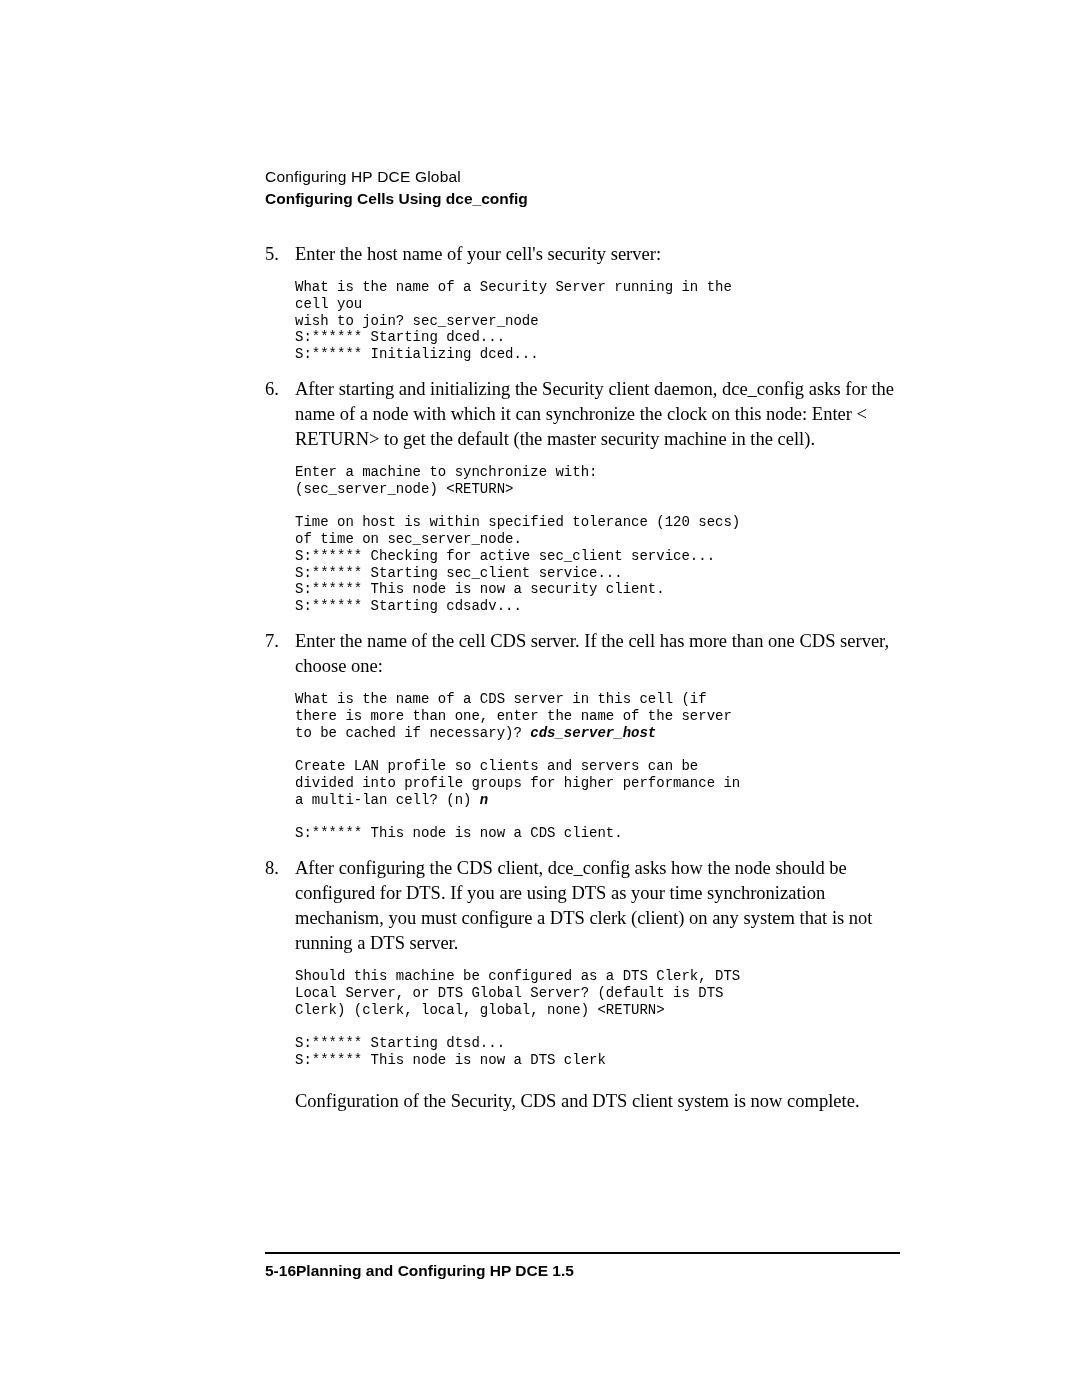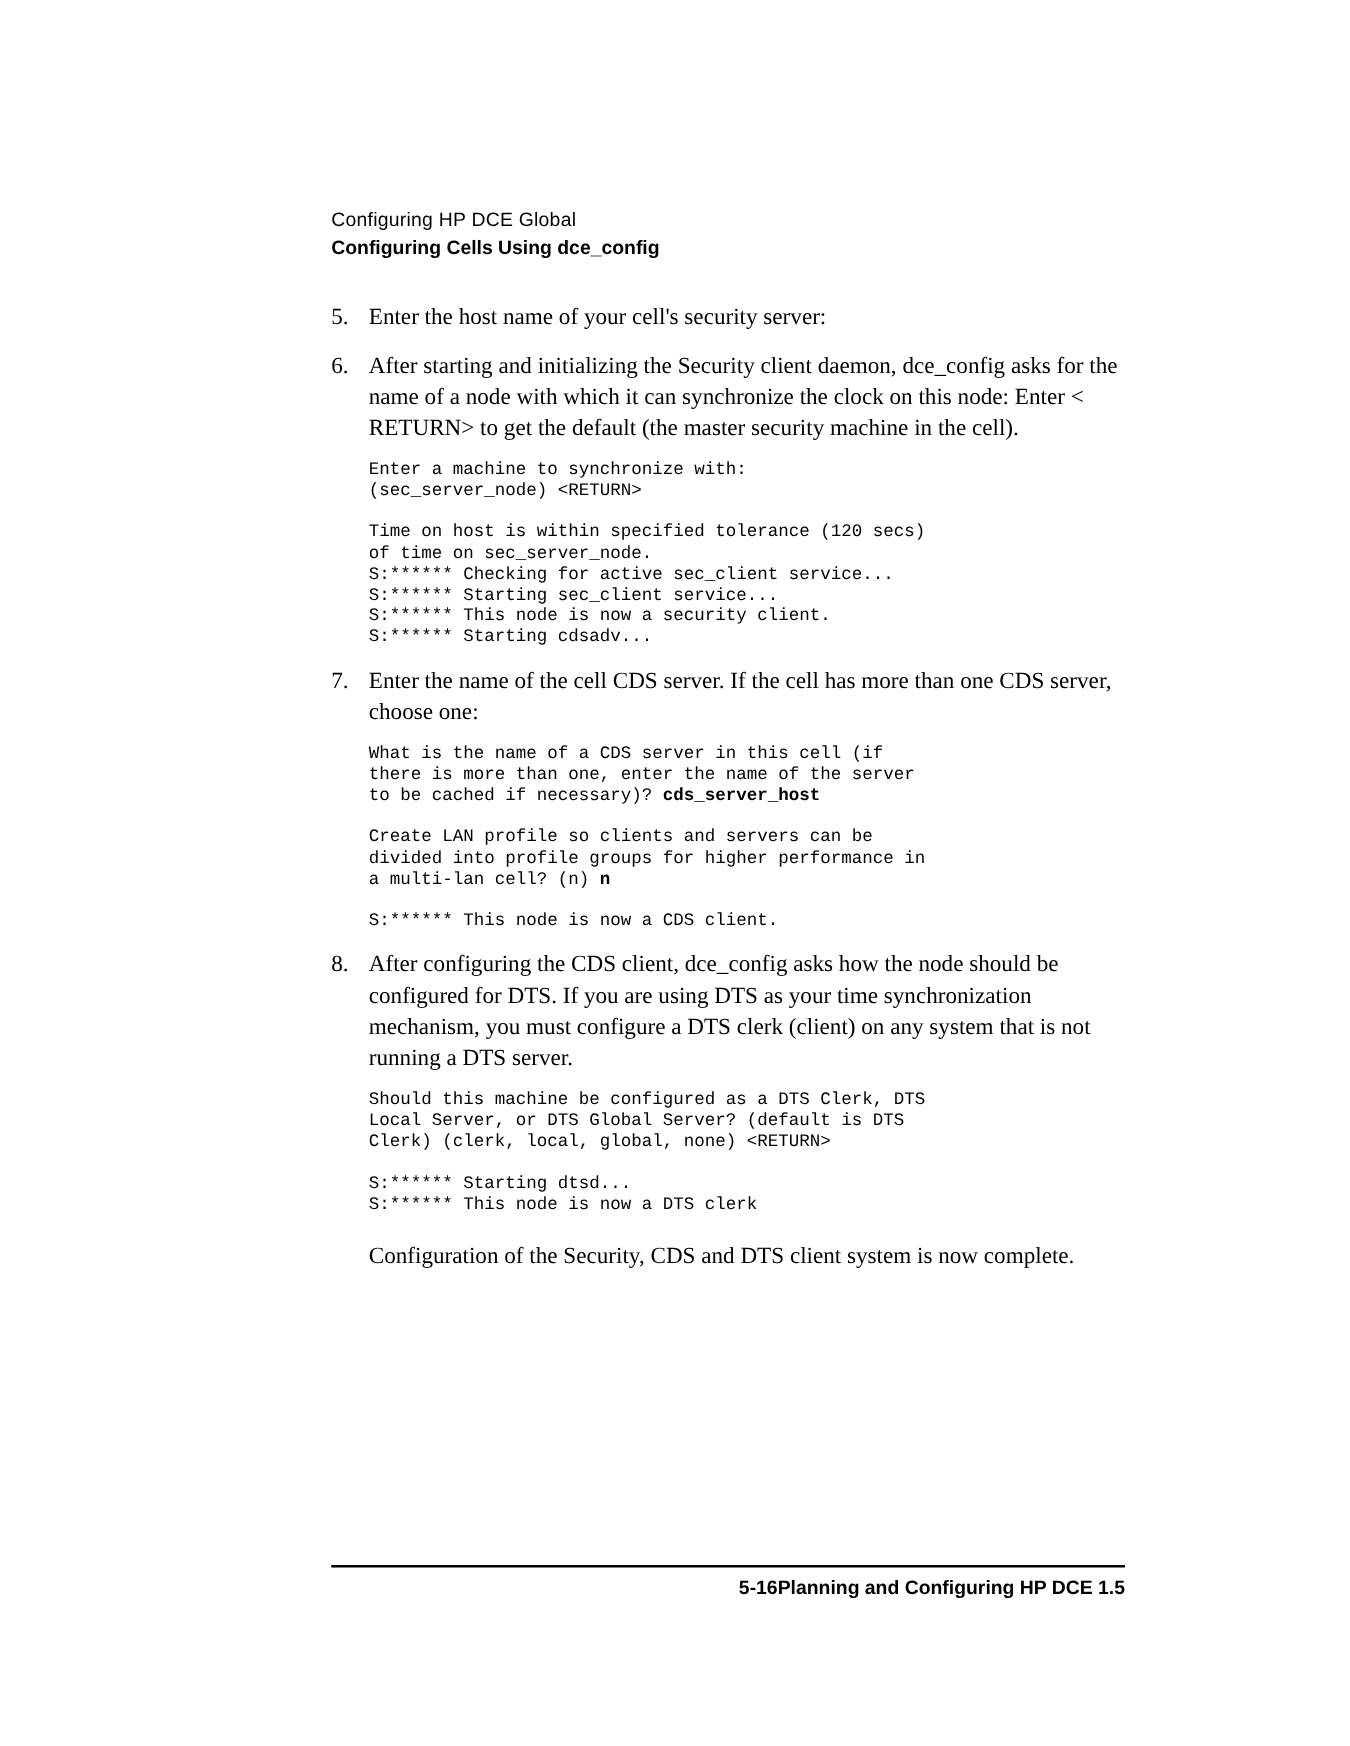--- a/index.html
+++ b/index.html
@@ -54,57 +54,62 @@
     font-family: "New Century Schoolbook", "Times New Roman", serif;
     text-align: right;
   }
   .code-block {
     font-family: "Courier New", Courier, monospace;
     font-size: 14px;
     white-space: pre;
     line-height: 1.2;
     margin: 12px 0 14px 0;
   }
-  .code-block .b { font-weight: 700; }
+  .code-block .b { font-weight: 700; font-style: italic; }
   .inline-bold { font-weight: 400; }
   .after-text {
     font-family: "New Century Schoolbook", "Times New Roman", serif;
     font-size: 18.5px;
     line-height: 1.35;
     margin-top: 20px;
   }
   .footer-rule {
     position: absolute;
     left: 265px;
     right: 180px;
     top: 1252px;
     border-top: 2px solid #000;
   }
   .footer {
     position: absolute;
     left: 265px;
     right: 180px;
     top: 1262px;
     display: flex;
-    justify-content: flex-end;
+    justify-content: flex-start;
     font-family: Arial, Helvetica, sans-serif;
     font-size: 15.5px;
     font-weight: 700;
   }
 </style>
 </head>
 <body>
 
 <div class="page">
   <div class="header-line1">Configuring HP DCE Global</div>
   <div class="header-line2">Configuring Cells Using dce_config</div>
 
   <ol class="steps">
     <li>
       <span class="body-text">Enter the host name of your cell's security server:</span>
+      <div class="code-block">What is the name of a Security Server running in the
+cell you
+wish to join? sec_server_node
+S:****** Starting dced...
+S:****** Initializing dced...</div>
     </li>
     <li>
       <span class="body-text">After starting and initializing the Security client daemon, <span class="inline-bold b">dce_config</span> asks for the name of a node with which it can synchronize the clock on this node: Enter <span class="inline-bold b">&lt; RETURN&gt;</span> to get the default (the master security machine in the cell).</span>
       <div class="code-block">Enter a machine to synchronize with:
 (sec_server_node) &lt;RETURN&gt;
 
 Time on host is within specified tolerance (120 secs)
 of time on sec_server_node.
 S:****** Checking for active sec_client service...
 S:****** Starting sec_client service...

